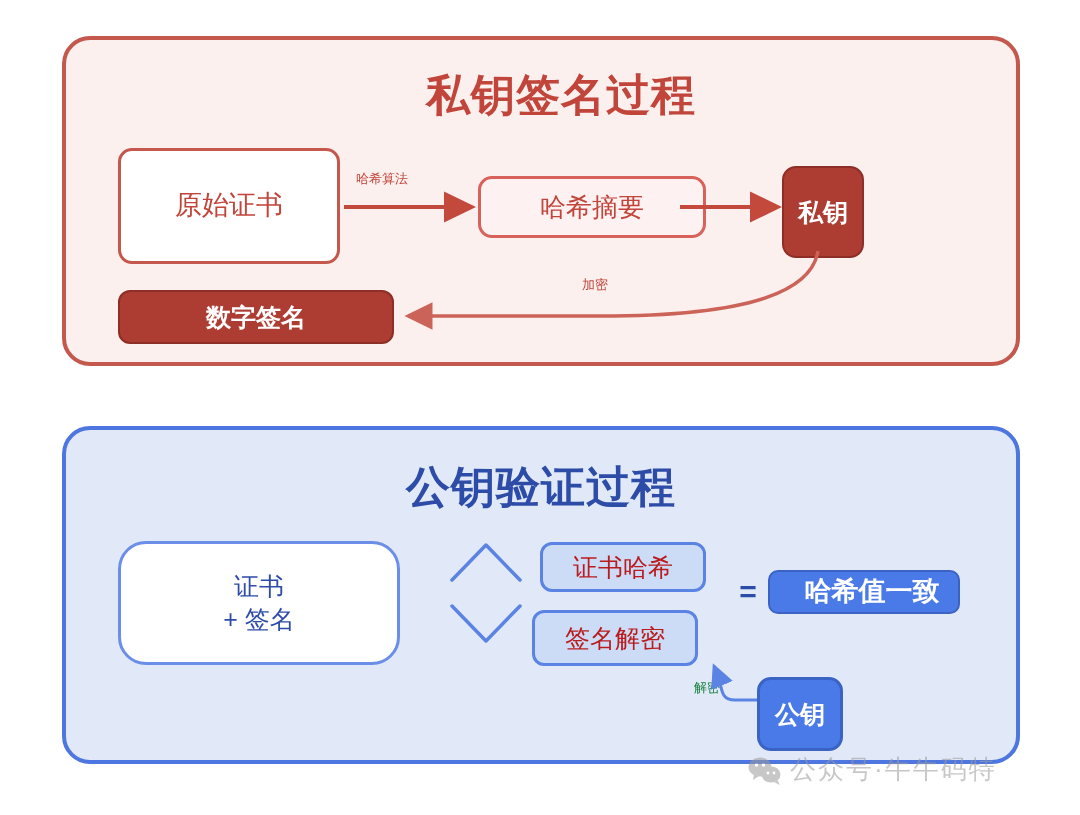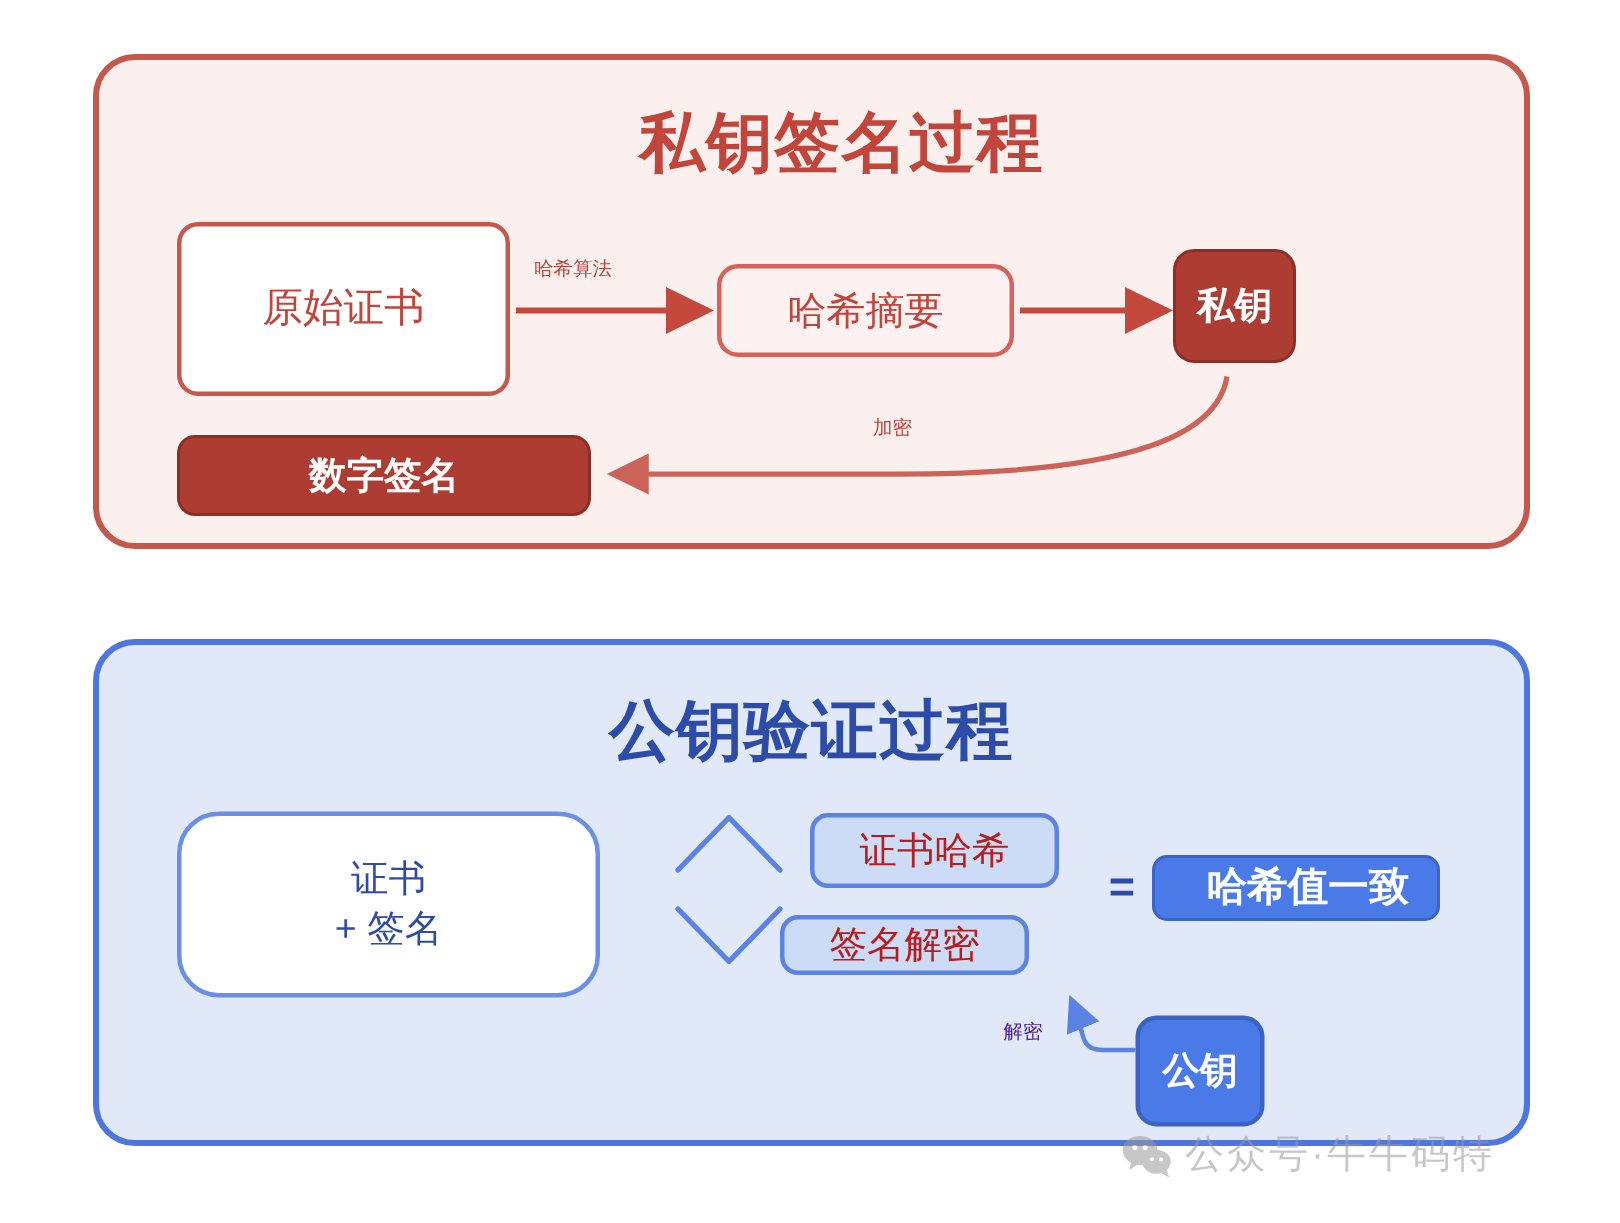--- a/index.html
+++ b/index.html
@@ -136,39 +136,39 @@
     background: #4a7ae8;
     border: 3px solid #3b63c4;
     color: #ffffff;
     border-radius: 14px;
     font-size: 25px;
     font-weight: bold;
   }
 
   
   #n-original   { left: 118px; top: 148px; width: 222px; height: 116px; }
-  #n-digest     { left: 478px; top: 176px; width: 198px; height: 62px;  }
-  #n-privkey    { left: 782px; top: 166px; width: 82px;  height: 76px;  }
+  #n-digest     { left: 478px; top: 176px; width: 228px; height: 62px;  }
+  #n-privkey    { left: 782px; top: 166px; width: 82px;  height: 92px;  }
   #n-signature  { left: 118px; top: 290px; width: 276px; height: 54px;  }
 
   
   #n-certsign   { left: 118px; top: 541px; width: 282px; height: 124px; }
   #n-certhash   { left: 540px; top: 542px; width: 166px; height: 50px;  }
-  #n-sigdecrypt { left: 520px; top: 610px; width: 166px; height: 40px;  }
+  #n-sigdecrypt { left: 532px; top: 610px; width: 166px; height: 56px;  }
   #n-hashmatch  { left: 768px; top: 570px; width: 192px; height: 44px;  }
   #n-pubkey     { left: 757px; top: 677px; width: 86px;  height: 74px;  }
 
   
   .edge-label {
     position: absolute;
     font-size: 13px;
     white-space: nowrap;
   }
   .edge-label-red  { color: #c1453a; }
-  .edge-label-blue { color: #4c1d95; }
+  .edge-label-blue { color: #15803d; margin-left: 25px; }
   #lbl-hash    { left: 356px; top: 170px; }
   #lbl-encrypt { left: 582px; top: 276px; }
   #lbl-decrypt { left: 669px; top: 679px; }
 
   
   #eq-sign {
     position: absolute;
     left: 733px;
     top: 570px;
     width: 30px;

